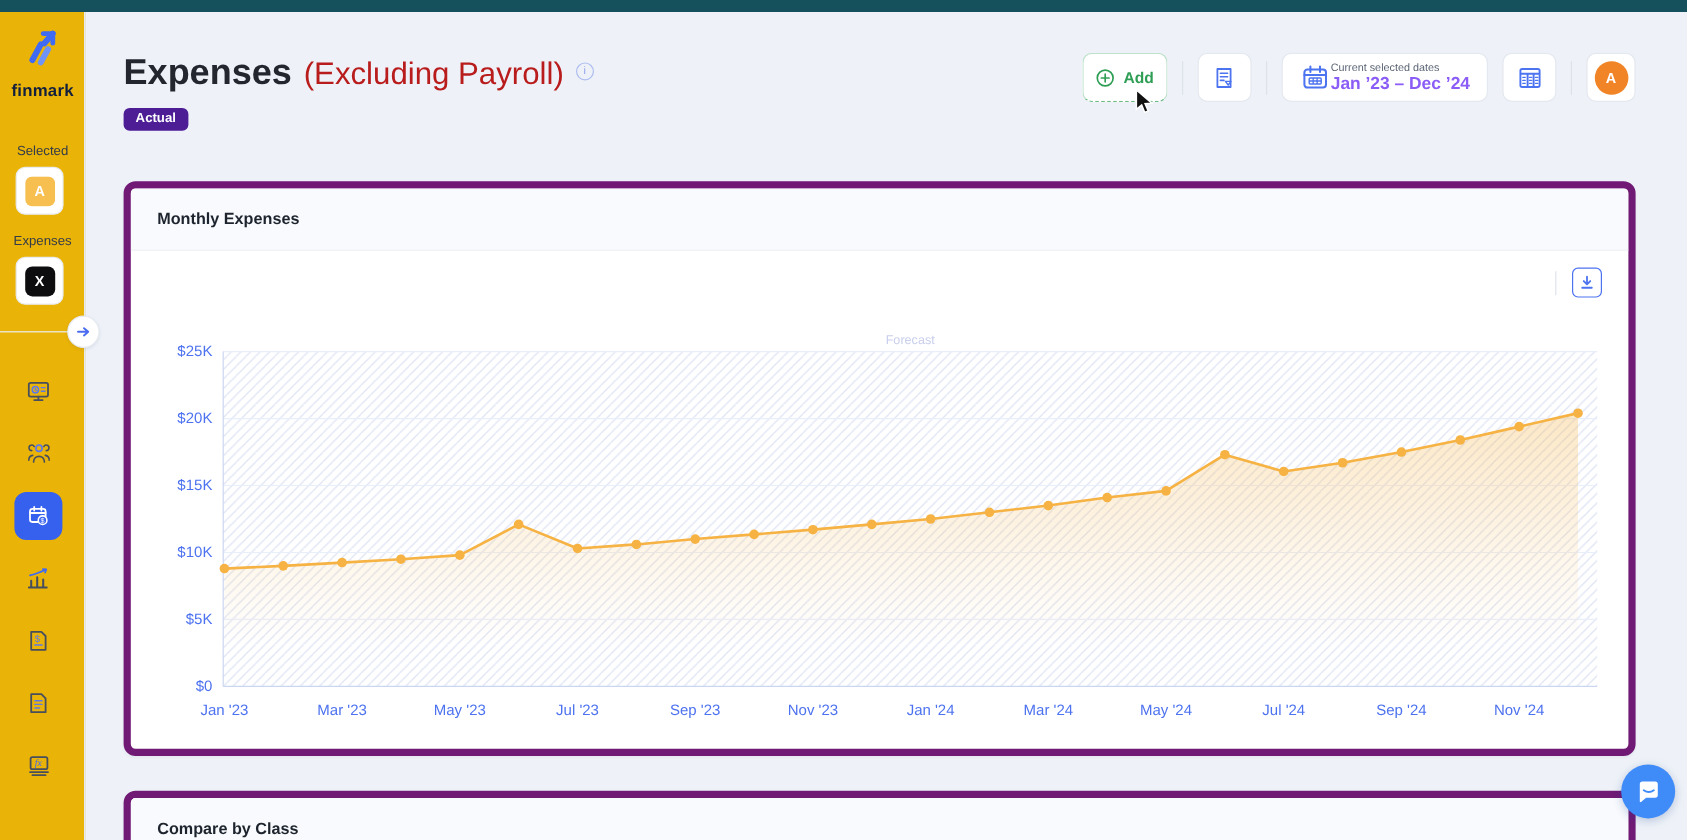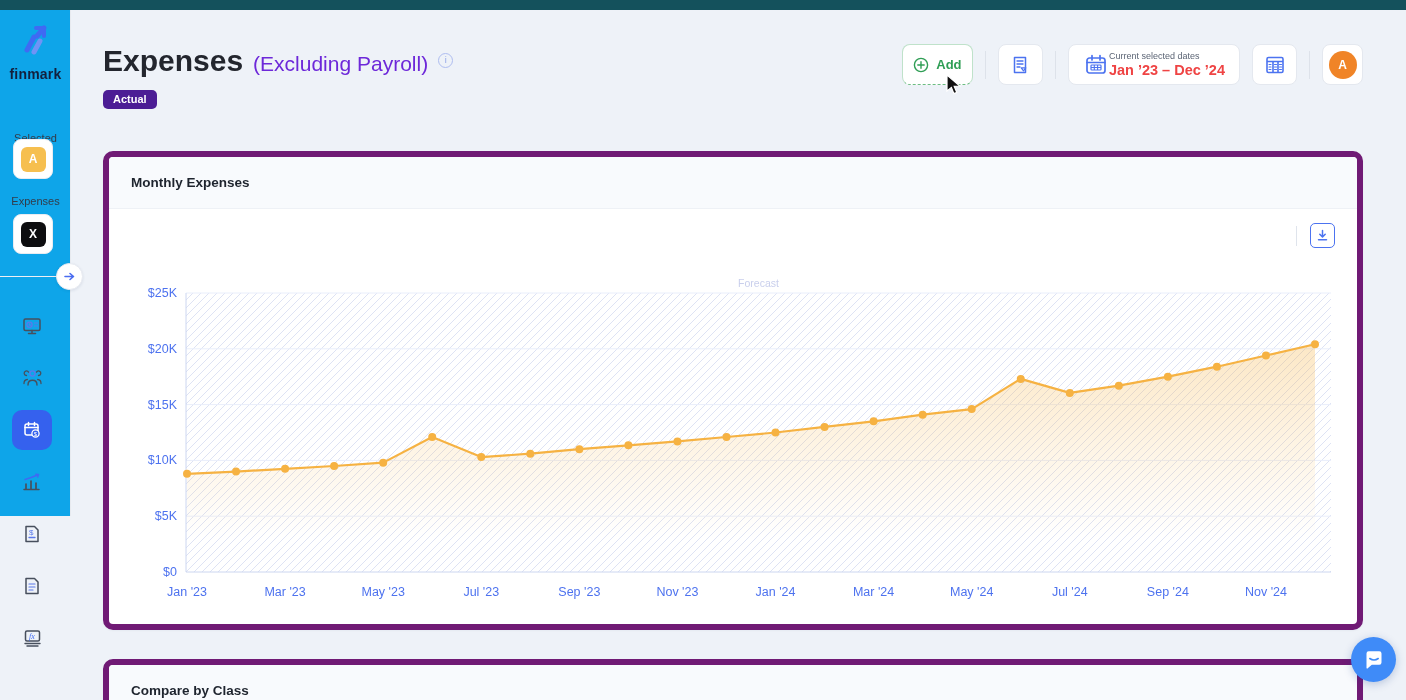--- a/index.html
+++ b/index.html
@@ -3,22 +3,22 @@
 <meta charset="utf-8">
 <style>
   * { margin:0; padding:0; box-sizing:border-box; }
   html,body { width:1406px; height:700px; overflow:hidden;
     font-family:"Liberation Sans", sans-serif; background:#eef2f8; }
 
   
   #topbar { position:absolute; left:0; top:0; width:1406px; height:10px; background:#14515c; }
 
   
-  #sidebar { position:absolute; left:0; top:10px; width:71px; height:506px;
-    background:#0ea5e9; border-right:1px solid #e7eaef; z-index:5; }
+  #sidebar { position:absolute; left:0; top:10px; width:71px; height:690px;
+    background:#eab308; border-right:1px solid #e7eaef; z-index:5; }
   .brand-wrap { position:absolute; left:0; top:14px; width:71px; text-align:center; }
   .brand-text { font-size:14px; font-weight:800; color:#13203d; letter-spacing:.2px; margin-top:2px; }
   .side-label { position:absolute; left:0; width:71px; text-align:center; font-size:11px; color:#333b49; }
   .side-card { position:absolute; left:13px; width:40px; height:40px; background:#fff;
     border:1px solid #e8ecf2; border-radius:8px; display:flex; align-items:center; justify-content:center;
     cursor:pointer; }
   .mini-badge { width:25px; height:25px; border-radius:6px; display:flex; align-items:center;
     justify-content:center; color:#fff; font-size:12px; font-weight:700; }
   .mini-badge.orange { background:#f6bf4f; border:1px dashed #fff0; }
   .mini-badge.black  { background:#0d0d0f; }
@@ -27,38 +27,38 @@
     background:#fff; border:1px solid #e7eaf1; box-shadow:0 1px 3px rgba(30,50,90,.10);
     display:flex; align-items:center; justify-content:center; color:#4a6cf0; font-size:13px; cursor:pointer; z-index:6;}
   .nav-item { position:absolute; left:12px; width:40px; height:40px; border-radius:10px;
     display:flex; align-items:center; justify-content:center; cursor:pointer; }
   .nav-item.active { background:#3561ee; }
 
   
   #page-header { position:absolute; left:103px; top:44px; }
   #page-title-row { display:flex; align-items:baseline; gap:10px; }
   #page-title { font-size:30px; font-weight:700; color:#23262e; }
-  #page-subtitle { font-size:21px; font-weight:400; color:#6d28d9; }
+  #page-subtitle { font-size:26px; font-weight:400; color:#b91c1c; }
   .info-dot { width:15px; height:15px; border-radius:50%; border:1px solid #aebdf0; color:#8fa3e8;
     font-size:9px; display:inline-flex; align-items:center; justify-content:center;
     position:relative; top:-8px; }
   .pill { display:inline-block; margin-top:12px; background:#4c1d95; color:#fff; font-size:11px;
     font-weight:600; padding:3px 10px 4px; border-radius:5px; }
 
   
   #toolbar { position:absolute; right:43px; top:44px; display:flex; align-items:center; gap:12px; }
   .tb-divider { width:1px; height:28px; background:#dde2ea; }
   .tb-btn { background:#fff; border:1px solid #e4e8ef; border-radius:8px; height:41px;
     display:flex; align-items:center; justify-content:center; cursor:pointer; }
   .btn-add { width:71px; gap:7px; color:#2f9e55; font-size:13px; font-weight:700;
     border:1px solid #bfe2ca; border-bottom:1px dashed #6cbd82;text-align:right; }
   .btn-icon { width:45px; }
   .btn-dates { padding:0 14px; }
   .dates-caption { font-size:9px; color:#5c6575; }
-  .dates-value { font-size:14.5px; font-weight:700; color:#ef4444; margin-top:1px; }
+  .dates-value { font-size:14.5px; font-weight:700; color:#8b5cf6; margin-top:1px; }
   .avatar-btn { width:41px; }
   .avatar-circle { width:28px; height:28px; border-radius:50%; background:#f08427; color:#fff;
     font-size:12px; font-weight:700; display:flex; align-items:center; justify-content:center; }
 
   
   .card { position:absolute; left:103px; width:1260px; background:#fff;
     border:6px solid #701a75; border-radius:10px; box-shadow:0 1px 2px rgba(25,40,80,.04); overflow:hidden; }
   #card-monthly { top:151px; height:479px; }
   #card-byclass { top:659px; height:80px; }
   .card-header { height:52px; background:#f8fafd; border-bottom:1px solid #eef1f6;
@@ -88,21 +88,21 @@
       <g stroke-linecap="round">
         <path d="M8 26 L15 13" stroke="#3f6af3" stroke-width="5"></path>
         <path d="M15 28 L21 17" stroke="#6f93f6" stroke-width="5"></path>
         <path d="M18 12 L25 4" stroke="#3f6af3" stroke-width="5"></path>
         <path d="M25 4 L25 12 M25 4 L17 4" stroke="#3f6af3" stroke-width="4"></path>
       </g>
     </svg>
     <div class="brand-text">finmark</div>
   </div>
 
-  <div class="side-label" style="top:122px;text-align:center;">Selected</div>
+  <div class="side-label" style="top:110px;text-align:center;">Selected</div>
   <div class="side-card" style="top:129px;">
     <div class="mini-badge orange">A</div>
   </div>
 
   <div class="side-label" style="top:185px;">Expenses</div>
   <div class="side-card" style="top:204px;">
     <div class="mini-badge black">X</div>
   </div>
 
   <div class="side-divider"></div>

